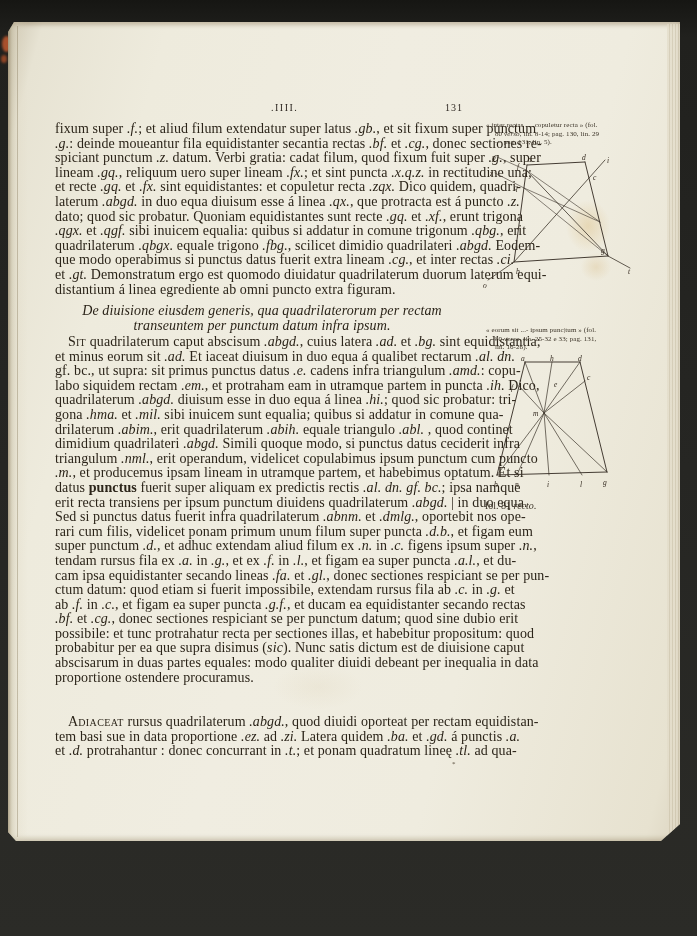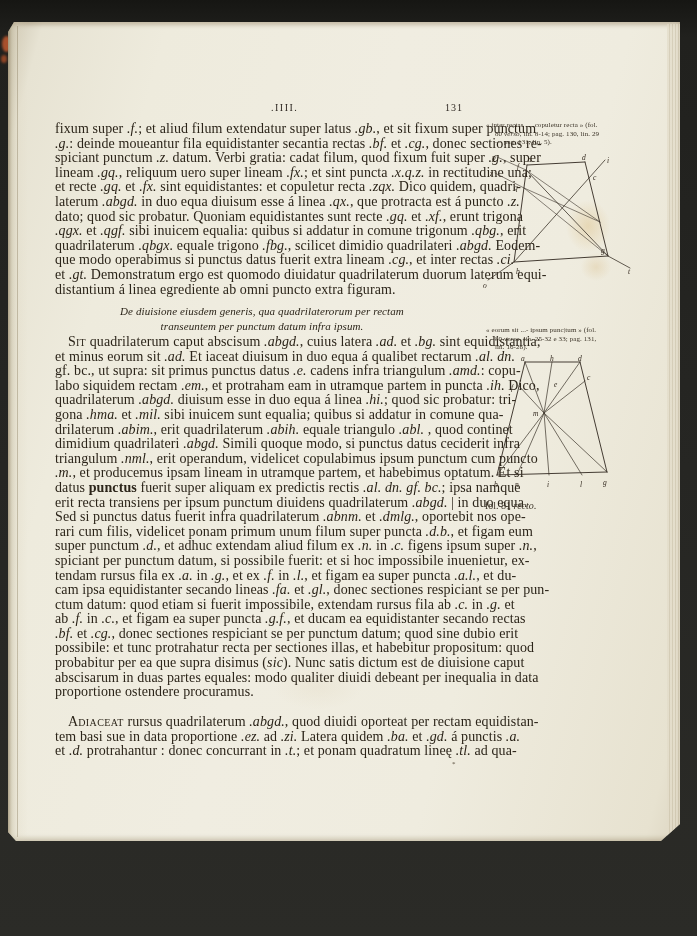--- a/index.html
+++ b/index.html
@@ -34,21 +34,21 @@
   .pagenum{position:absolute;left:437px;top:80px;font-size:10px;letter-spacing:1px;color:#2e2822;}
 
   .textcol{position:absolute;left:47px;top:0;width:414px;color:#2b2419;}
   .block{position:absolute;left:0;width:414px;}
   .line{
     font-size:14px;line-height:14.6px;height:14.6px;white-space:nowrap;
     text-align:justify;text-align-last:justify;letter-spacing:.1px;
   }
   .line.lastline{text-align-last:left;}
   .line.indent{text-indent:13px;}
-  .heading .line{font-style:italic;text-align:center;text-align-last:center;white-space:nowrap;font-size:11px;}
+  .heading .line{font-style:italic;text-align:center;text-align-last:center;white-space:nowrap;font-size:14px;}
   .sc{font-variant:small-caps;letter-spacing:.4px;}
   b.bd{font-weight:bold;}
   .sig{position:absolute;left:444px;top:738px;font-size:7px;color:#5a5040;}
 
   .mnote{position:absolute;width:182px;color:#3a3226;font-size:7px;line-height:8.7px;letter-spacing:.1px;}
   .mnote .mline{white-space:nowrap;}
   .mnote .mline:not(:first-child){padding-left:9px;}
   .note1{left:478px;top:99px;}
   .note2{left:478px;top:304px;}
   .folio{position:absolute;left:477px;top:478px;font-size:10px;color:#3a3226;}
@@ -104,21 +104,20 @@
         <div class="line">gona <i>.hma.</i> et <i>.mil.</i> sibi inuicem sunt equalia; quibus si addatur in comune qua-</div>
         <div class="line">drilaterum <i>.abim.</i>, erit quadrilaterum <i>.abih.</i> equale triangulo <i>.abl.</i> , quod continet</div>
         <div class="line">dimidium quadrilateri <i>.abgd.</i> Simili quoque modo, si punctus datus ceciderit infra</div>
         <div class="line">triangulum <i>.nml.</i>, erit operandum, videlicet copulabimus ipsum punctum cum puncto</div>
         <div class="line"><i>.m.</i>, et producemus ipsam lineam in utramque partem, et habebimus optatum. Et si</div>
         <div class="line">datus <b class="bd">punctus</b> fuerit super aliquam ex predictis rectis <i>.al. dn. gf. bc.</i>; ipsa namque</div>
         <div class="line">erit recta transiens per ipsum punctum diuidens quadrilaterum <i>.abgd.</i> | in duo equa.</div>
         <div class="line">Sed si punctus datus fuerit infra quadrilaterum <i>.abnm.</i> et <i>.dmlg.</i>, oportebit nos ope-</div>
         <div class="line">rari cum filis, videlicet ponam primum unum filum super puncta <i>.d.b.</i>, et figam eum</div>
         <div class="line">super punctum <i>.d.</i>, et adhuc extendam aliud filum ex <i>.n.</i> in <i>.c.</i> figens ipsum super <i>.n.</i>,</div>
-        <div class="line">spiciant per punctum datum, si possibile fuerit: et si hoc impossibile inuenietur, ex-</div>
         <div class="line">tendam rursus fila ex <i>.a.</i> in <i>.g.</i>, et ex <i>.f.</i> in <i>.l.</i>, et figam ea super puncta <i>.a.l.</i>, et du-</div>
         <div class="line">cam ipsa equidistanter secando lineas <i>.fa.</i> et <i>.gl.</i>, donec sectiones respiciant se per pun-</div>
         <div class="line">ctum datum: quod etiam si fuerit impossibile, extendam rursus fila ab <i>.c.</i> in <i>.g.</i> et</div>
         <div class="line">ab <i>.f.</i> in <i>.c.</i>, et figam ea super puncta <i>.g.f.</i>, et ducam ea equidistanter secando rectas</div>
         <div class="line"><i>.bf.</i> et <i>.cg.</i>, donec sectiones respiciant se per punctum datum; quod sine dubio erit</div>
         <div class="line">possibile: et tunc protrahatur recta per sectiones illas, et habebitur propositum: quod</div>
         <div class="line">probabitur per ea que supra disimus (<i>sic</i>). Nunc satis dictum est de diuisione caput</div>
         <div class="line">abscisarum in duas partes equales: modo qualiter diuidi debeant per inequalia in data</div>
         <div class="line lastline">proportione ostendere procuramus.</div>
       </div>

